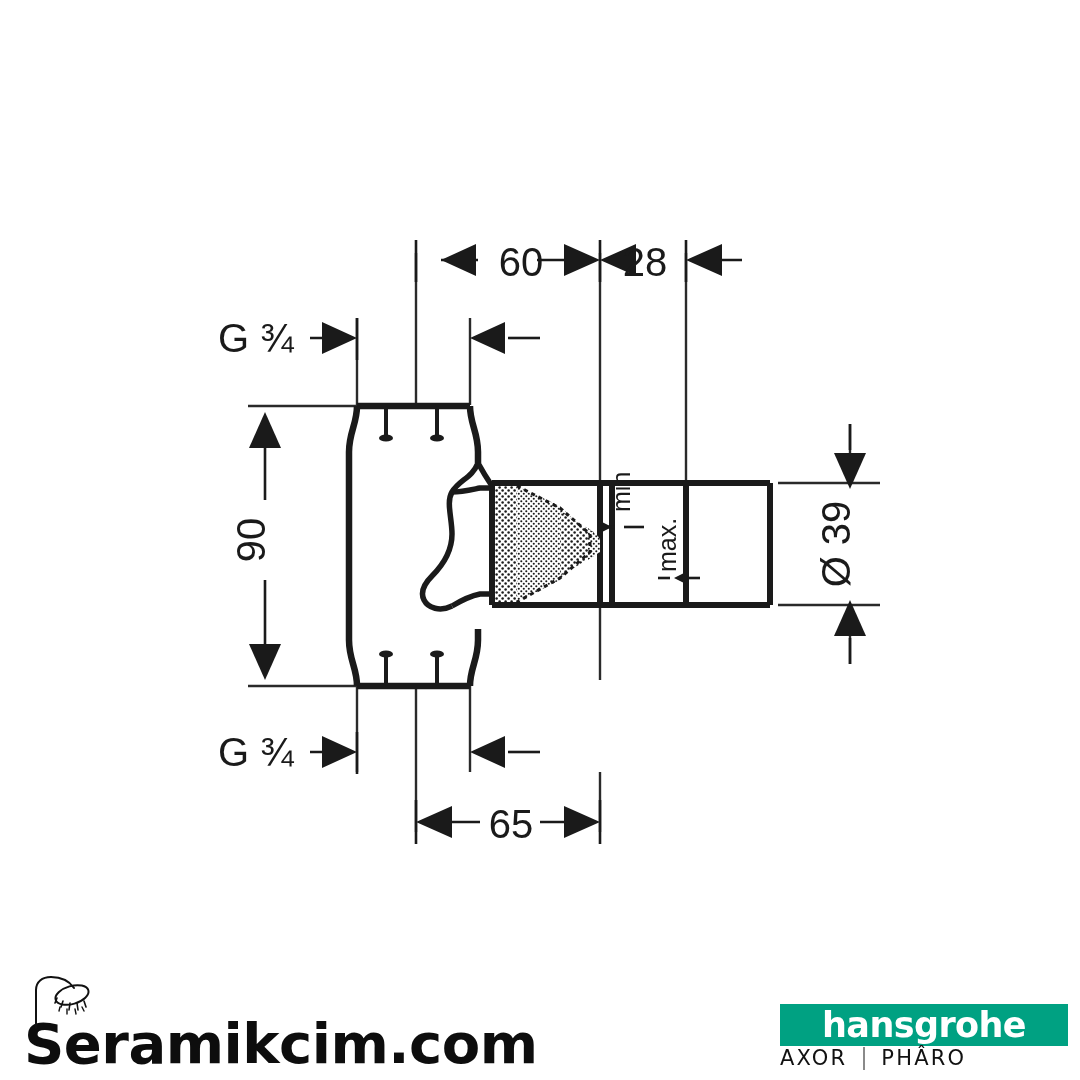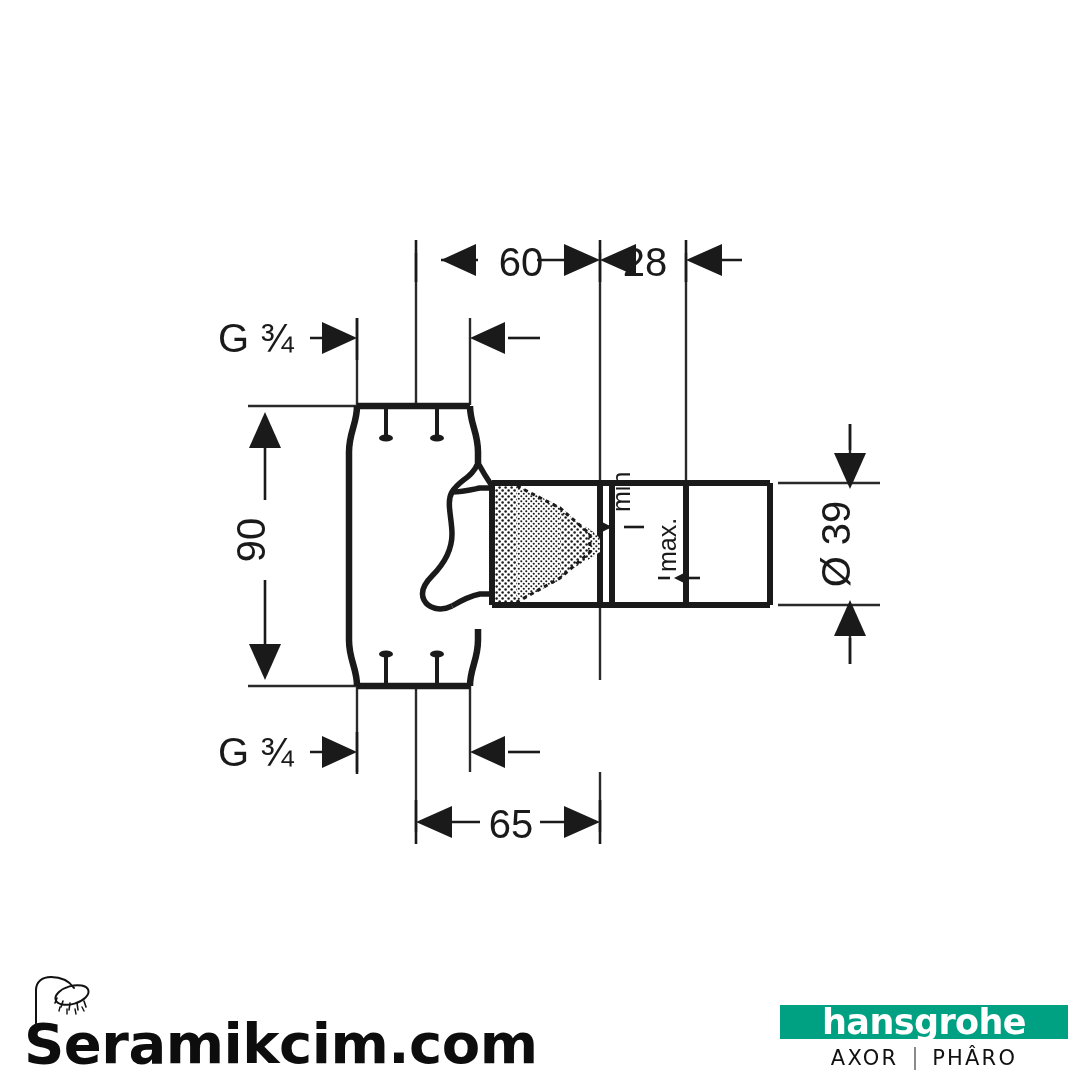--- a/index.html
+++ b/index.html
@@ -59,38 +59,37 @@
   
   #brand-logo {
     position: absolute;
     right: 12px;
     bottom: 10px;
     width: 288px;
     text-align: center;
   }
   #brand-logo .brand-bar {
     background: #00a182;
-    height: 34px;
+    height: 42px;
     display: flex;
     align-items: center;
     justify-content: center;
   }
   #brand-logo .brand-bar .brand-word {
     font-family: "DejaVu Sans", sans-serif;
     font-size: 35px;
     font-weight: 700;
     color: #ffffff;
     letter-spacing: -0.6px;
     line-height: 1;
   }
   #brand-logo .brand-sub {
-    margin-top: 7px;
     display: flex;
     align-items: center;
-    justify-content: center;
+    justify-content: flex-start;
     gap: 16px;
     color: #111111;
     font-family: "DejaVu Sans", sans-serif;
     font-size: 21px;
     letter-spacing: 2.2px;
     font-weight: 500;
   }
   #brand-logo .brand-divider {
     width: 2px;
     height: 23px;

